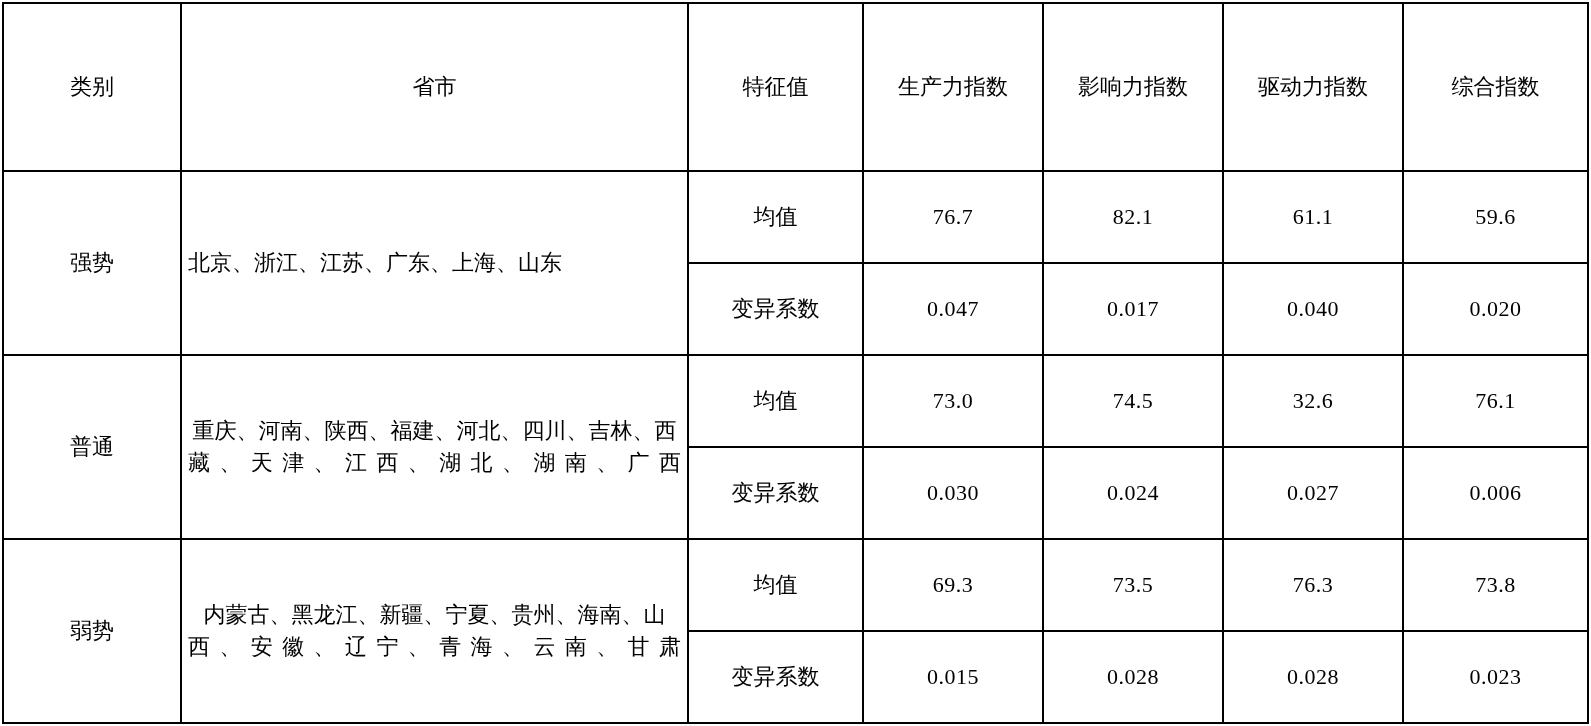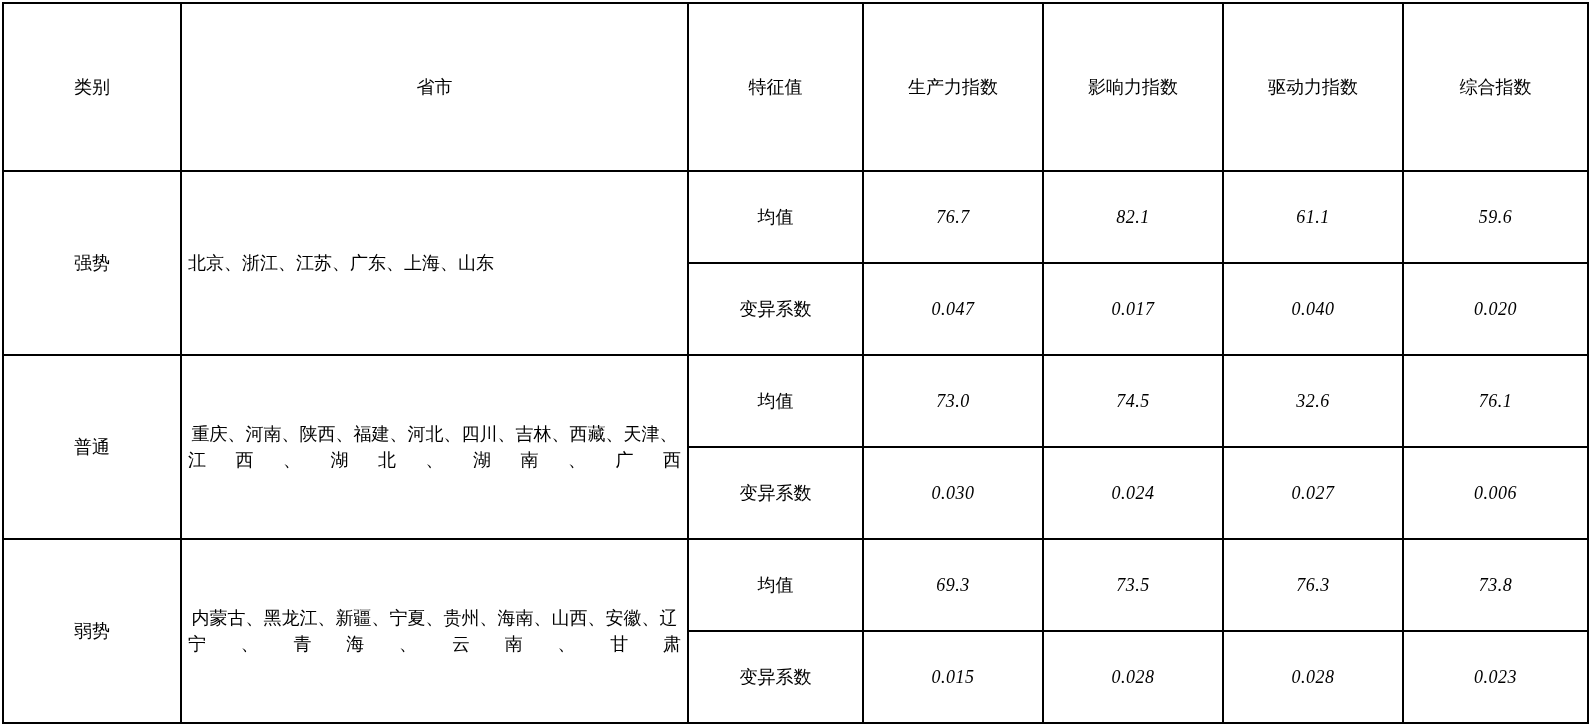--- a/index.html
+++ b/index.html
@@ -25,21 +25,21 @@
     width: 1587px;
     height: 722px;
     margin: 2px;
     table-layout: fixed;
   }
   table.data-table td {
     border: 2px solid #000000;
     padding: 2px 6px;
     text-align: center;
     vertical-align: middle;
-    font-size: 18px;
+    font-size: 22px;
     line-height: 1.45;
     font-family: "Liberation Serif", serif;
   }
   
   table.data-table {
     border: 2px solid #000;
   }
   .col-cat    { width: 178px; }
   .col-prov   { width: 507px; }
   .col-feat   { width: 175px; }
@@ -59,21 +59,20 @@
     padding: 6px 14px;
     vertical-align: middle;
   }
   .prov-cell.short {
     text-align-last: left;
   }
   .num-cell {
     font-family: "Liberation Serif", serif;
     font-size: 27px;
     letter-spacing: 0.5px;
-    font-style: italic;
   }
   .cat-cell {
     font-size: 28px;
   }
   .feat-cell {
     font-size: 27px;
     white-space: nowrap;
   }
   .row-mean td, .row-cv td {
     height: 86px;

